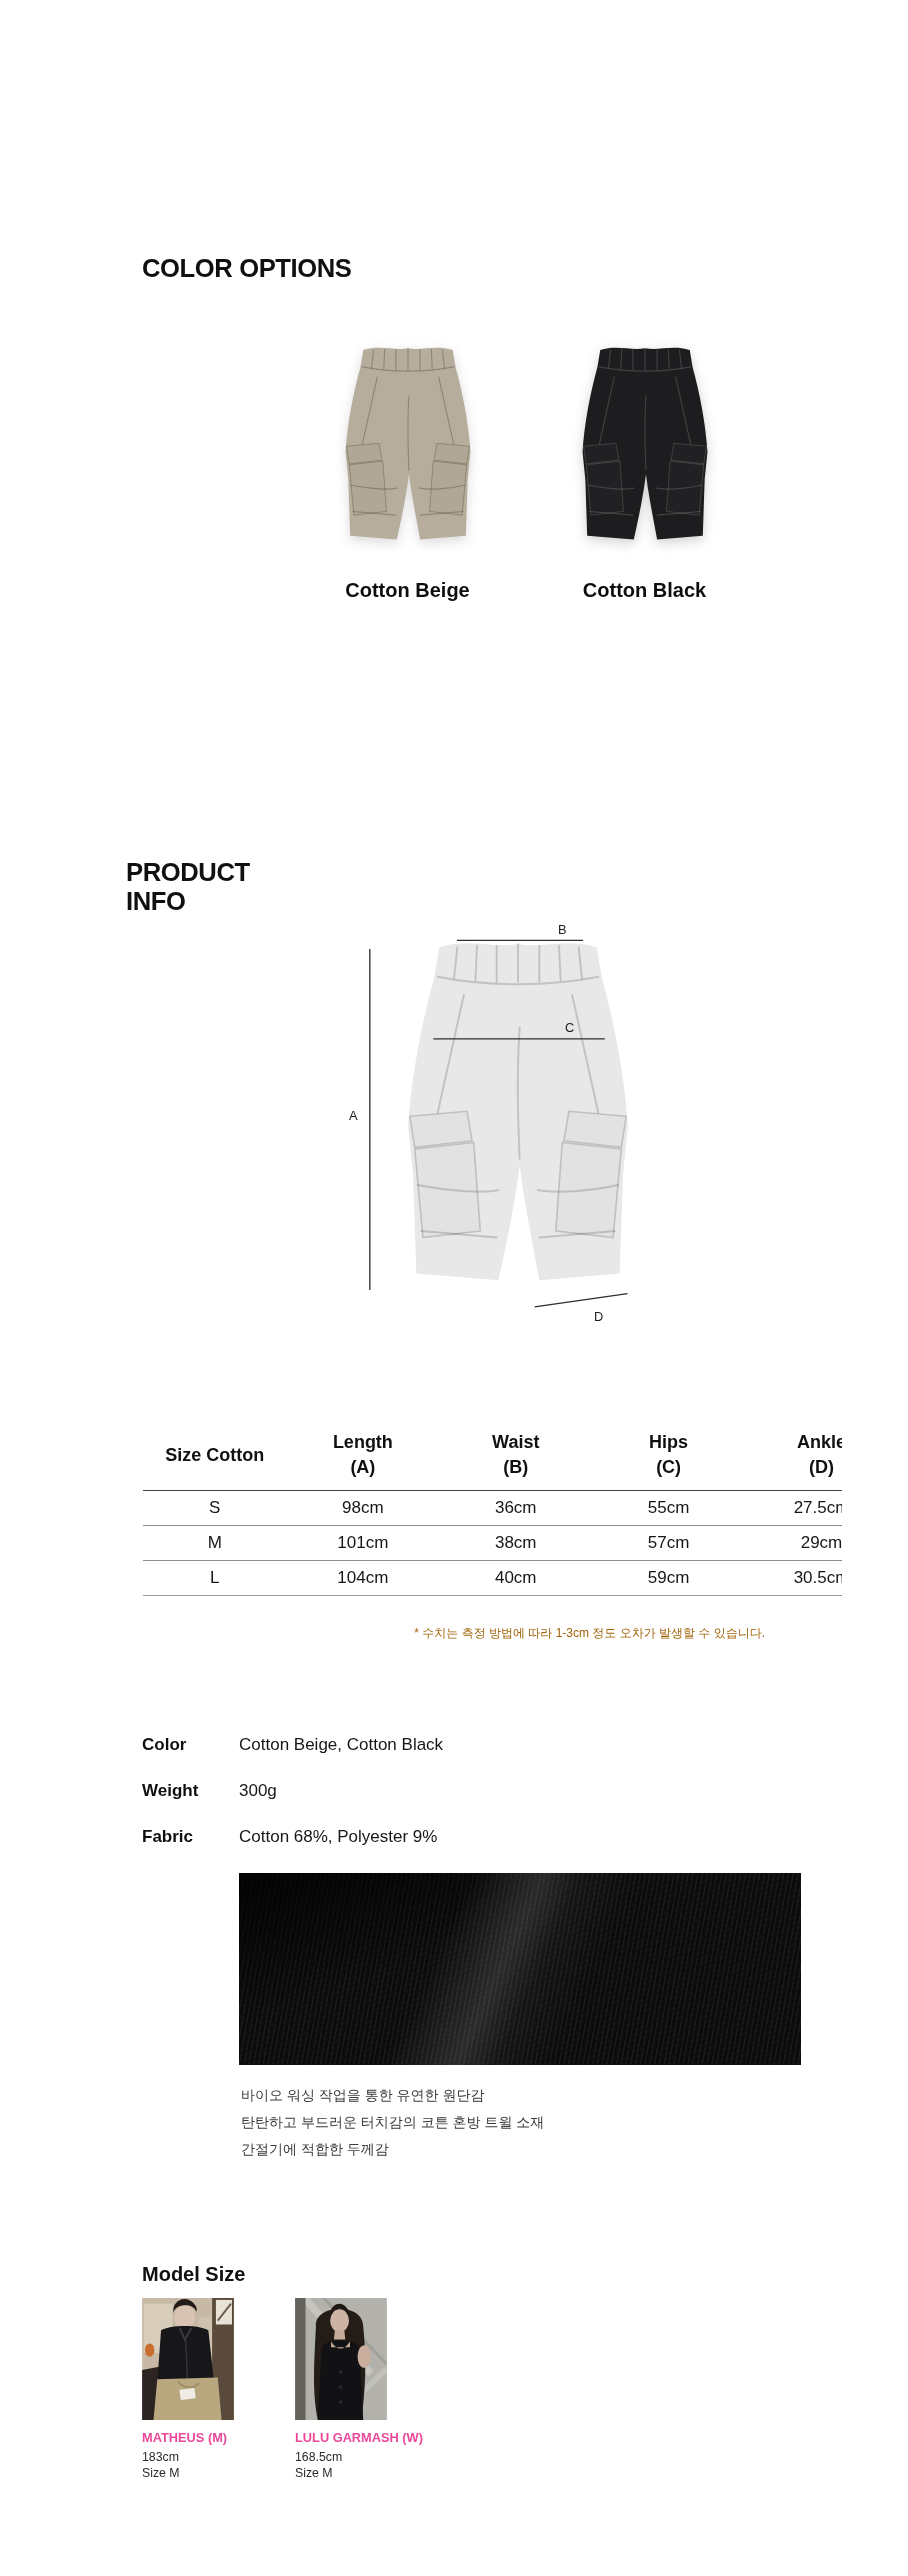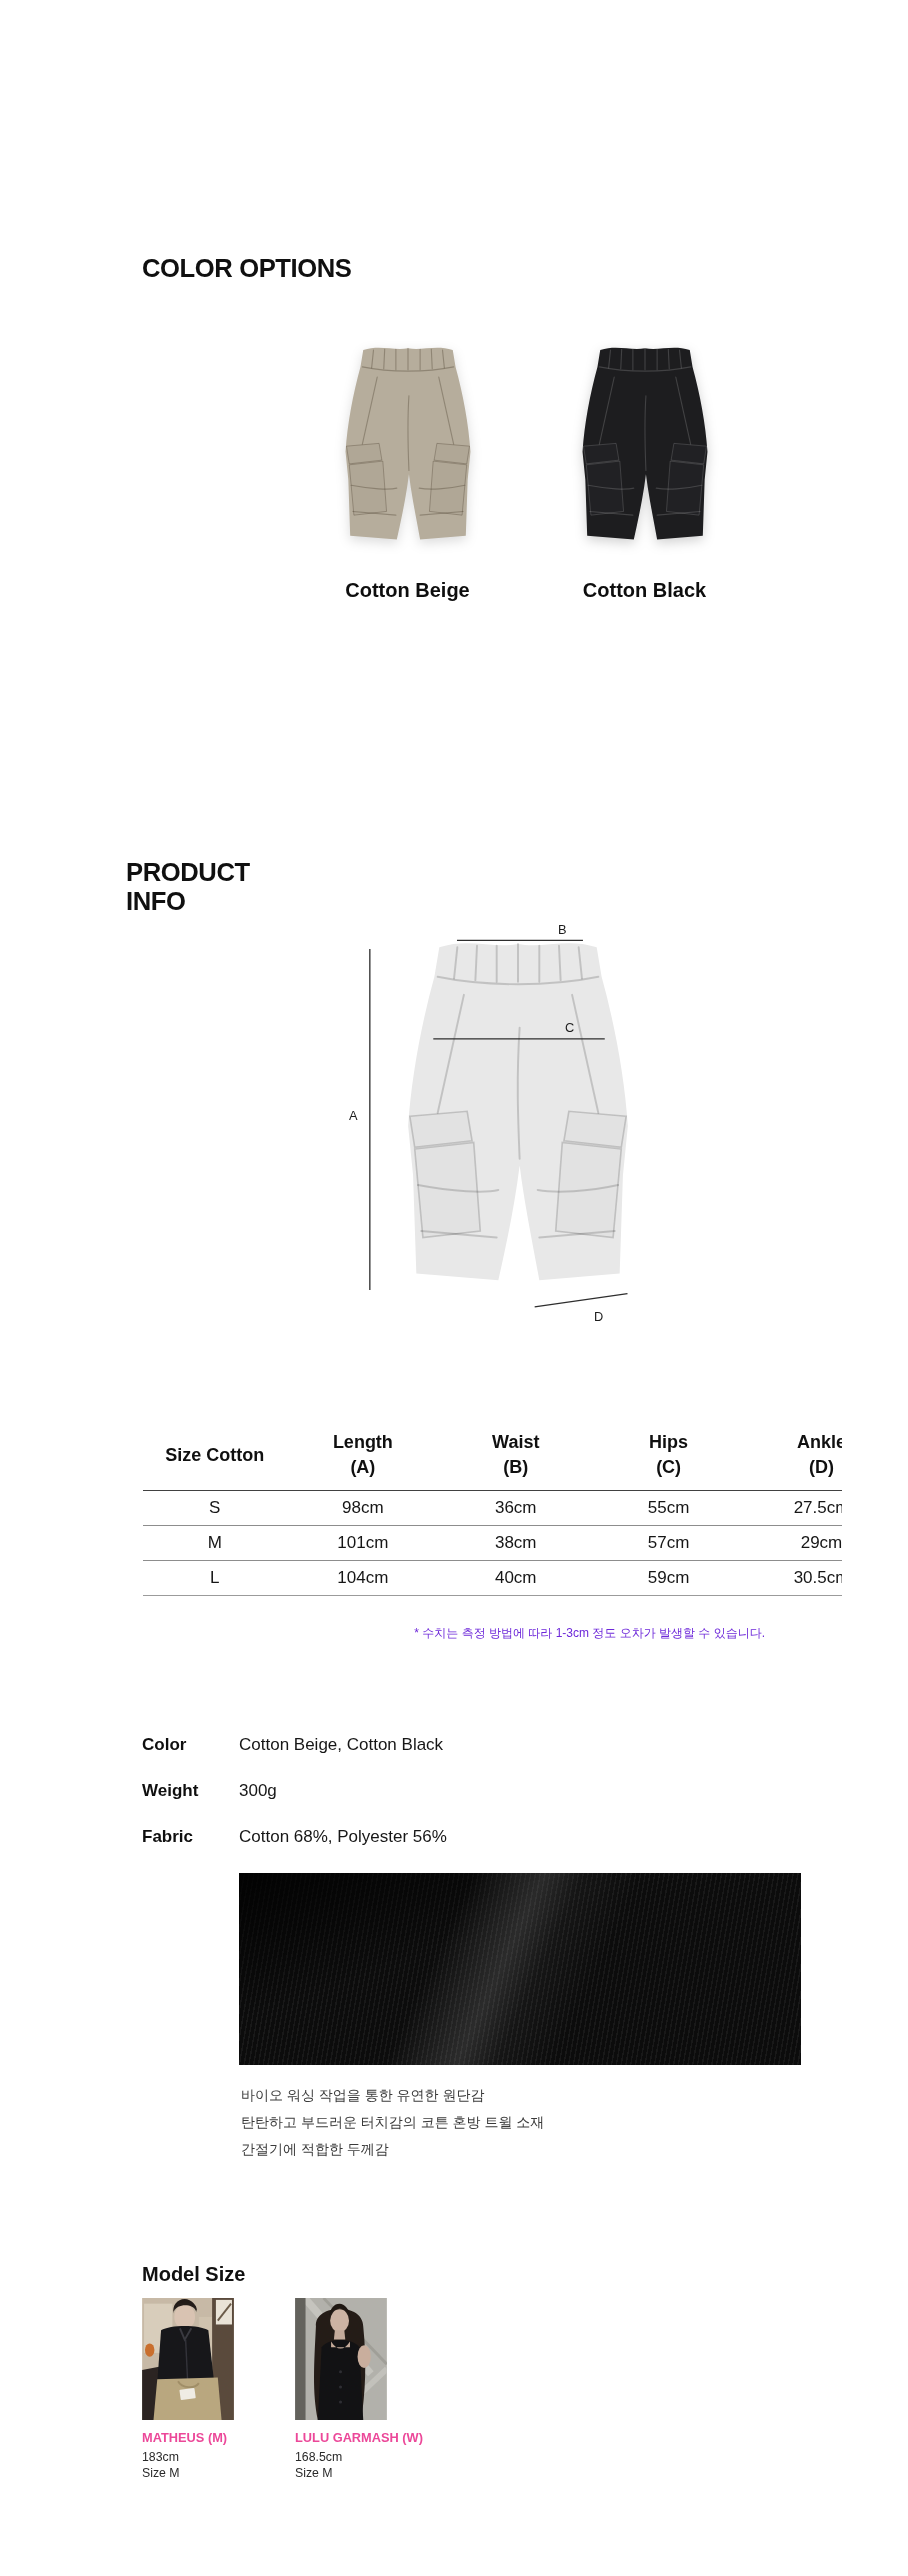--- a/index.html
+++ b/index.html
@@ -33,21 +33,21 @@
   
   .table { position:absolute; left:77px; top:1420px; width:755px; }
   .t-grid { display:grid; grid-template-columns:19% 20.25% 20.25% 20.25% 20.25%; }
   .t-head { align-items:center; height:70px; border-bottom:1.9px solid #414141;
             font-weight:700; font-size:18px; text-align:center; line-height:24.6px; color:#101010; }
   .t-row  { align-items:center; height:34px; text-align:center;
             font-size:17px; color:#161616; border-bottom:1.9px solid #8d8d8d; }
   .t-row:last-child { border-bottom:1.9px solid #9b9b9b; }
   .t-cell { display:block; }
 
-  .note { position:absolute; right:77px; top:1625px; font-size:12px; color:#6d28d9; }
+  .note { position:absolute; right:77px; top:1625px; font-size:12px; color:#a16207; }
 
   
   .spec-label { position:absolute; left:76px; font-size:17px; font-weight:700; color:#0f0f0f; }
   .spec-value { position:absolute; left:173px; font-size:17px; color:#171717; }
 
   
   .fabric {
     position:absolute; left:173px; top:1873px; width:562px; height:192px;
     background:
       linear-gradient(115deg, rgba(0,0,0,0) 36%, rgba(255,255,255,0.13) 47%, rgba(255,255,255,0.04) 53%, rgba(0,0,0,0) 62%),
@@ -169,21 +169,21 @@
 
   <div class="note">* 수치는 측정 방법에 따라 1-3cm 정도 오차가 발생할 수 있습니다.</div>
 
   <span class="spec-label" style="top:1735px;">Color</span>
   <span class="spec-value" style="top:1735px;">Cotton Beige, Cotton Black</span>
 
   <span class="spec-label" style="top:1781px;">Weight</span>
   <span class="spec-value" style="top:1781px;">300g</span>
 
   <span class="spec-label" style="top:1827px;">Fabric</span>
-  <span class="spec-value" style="top:1827px;">Cotton 68%, Polyester 56%</span>
+  <span class="spec-value" style="top:1827px;">Cotton 68%, Polyester 9%</span>
 
   <div class="fabric"></div>
 
   <span class="desc-line" style="top:2087px;">바이오 워싱 작업을 통한 유연한 원단감</span>
   <span class="desc-line" style="top:2114px;">탄탄하고 부드러운 터치감의 코튼 혼방 트윌 소재</span>
   <span class="desc-line" style="top:2141px;">간절기에 적합한 두께감</span>
 
   <div class="ms-heading">Model Size</div>
 
   <div class="model-photo" style="left:76px;">

